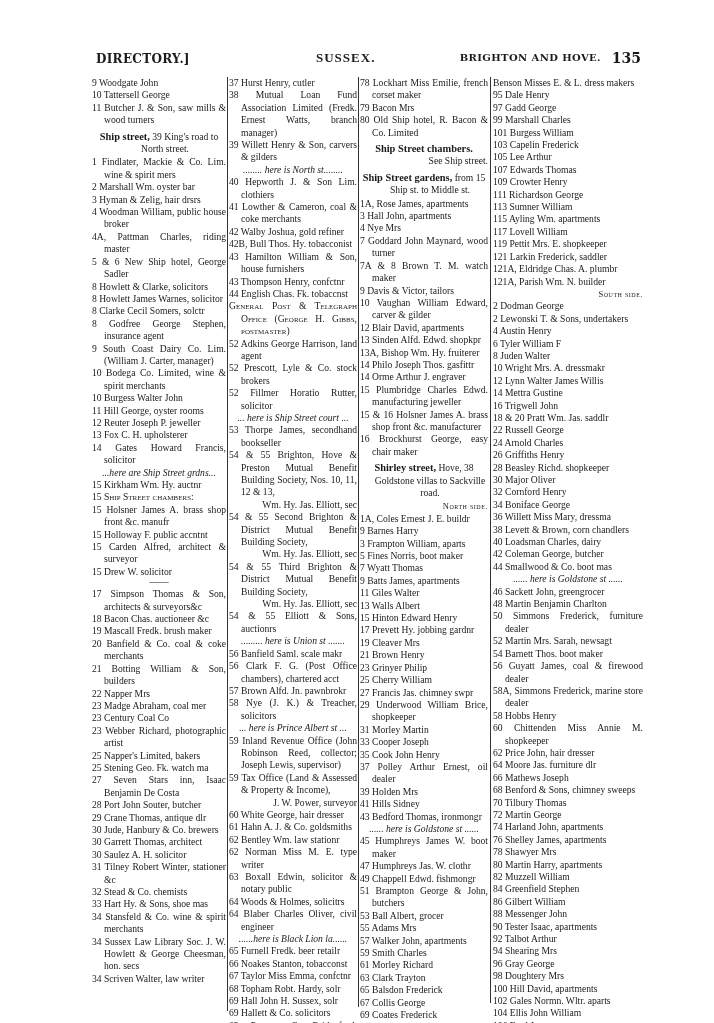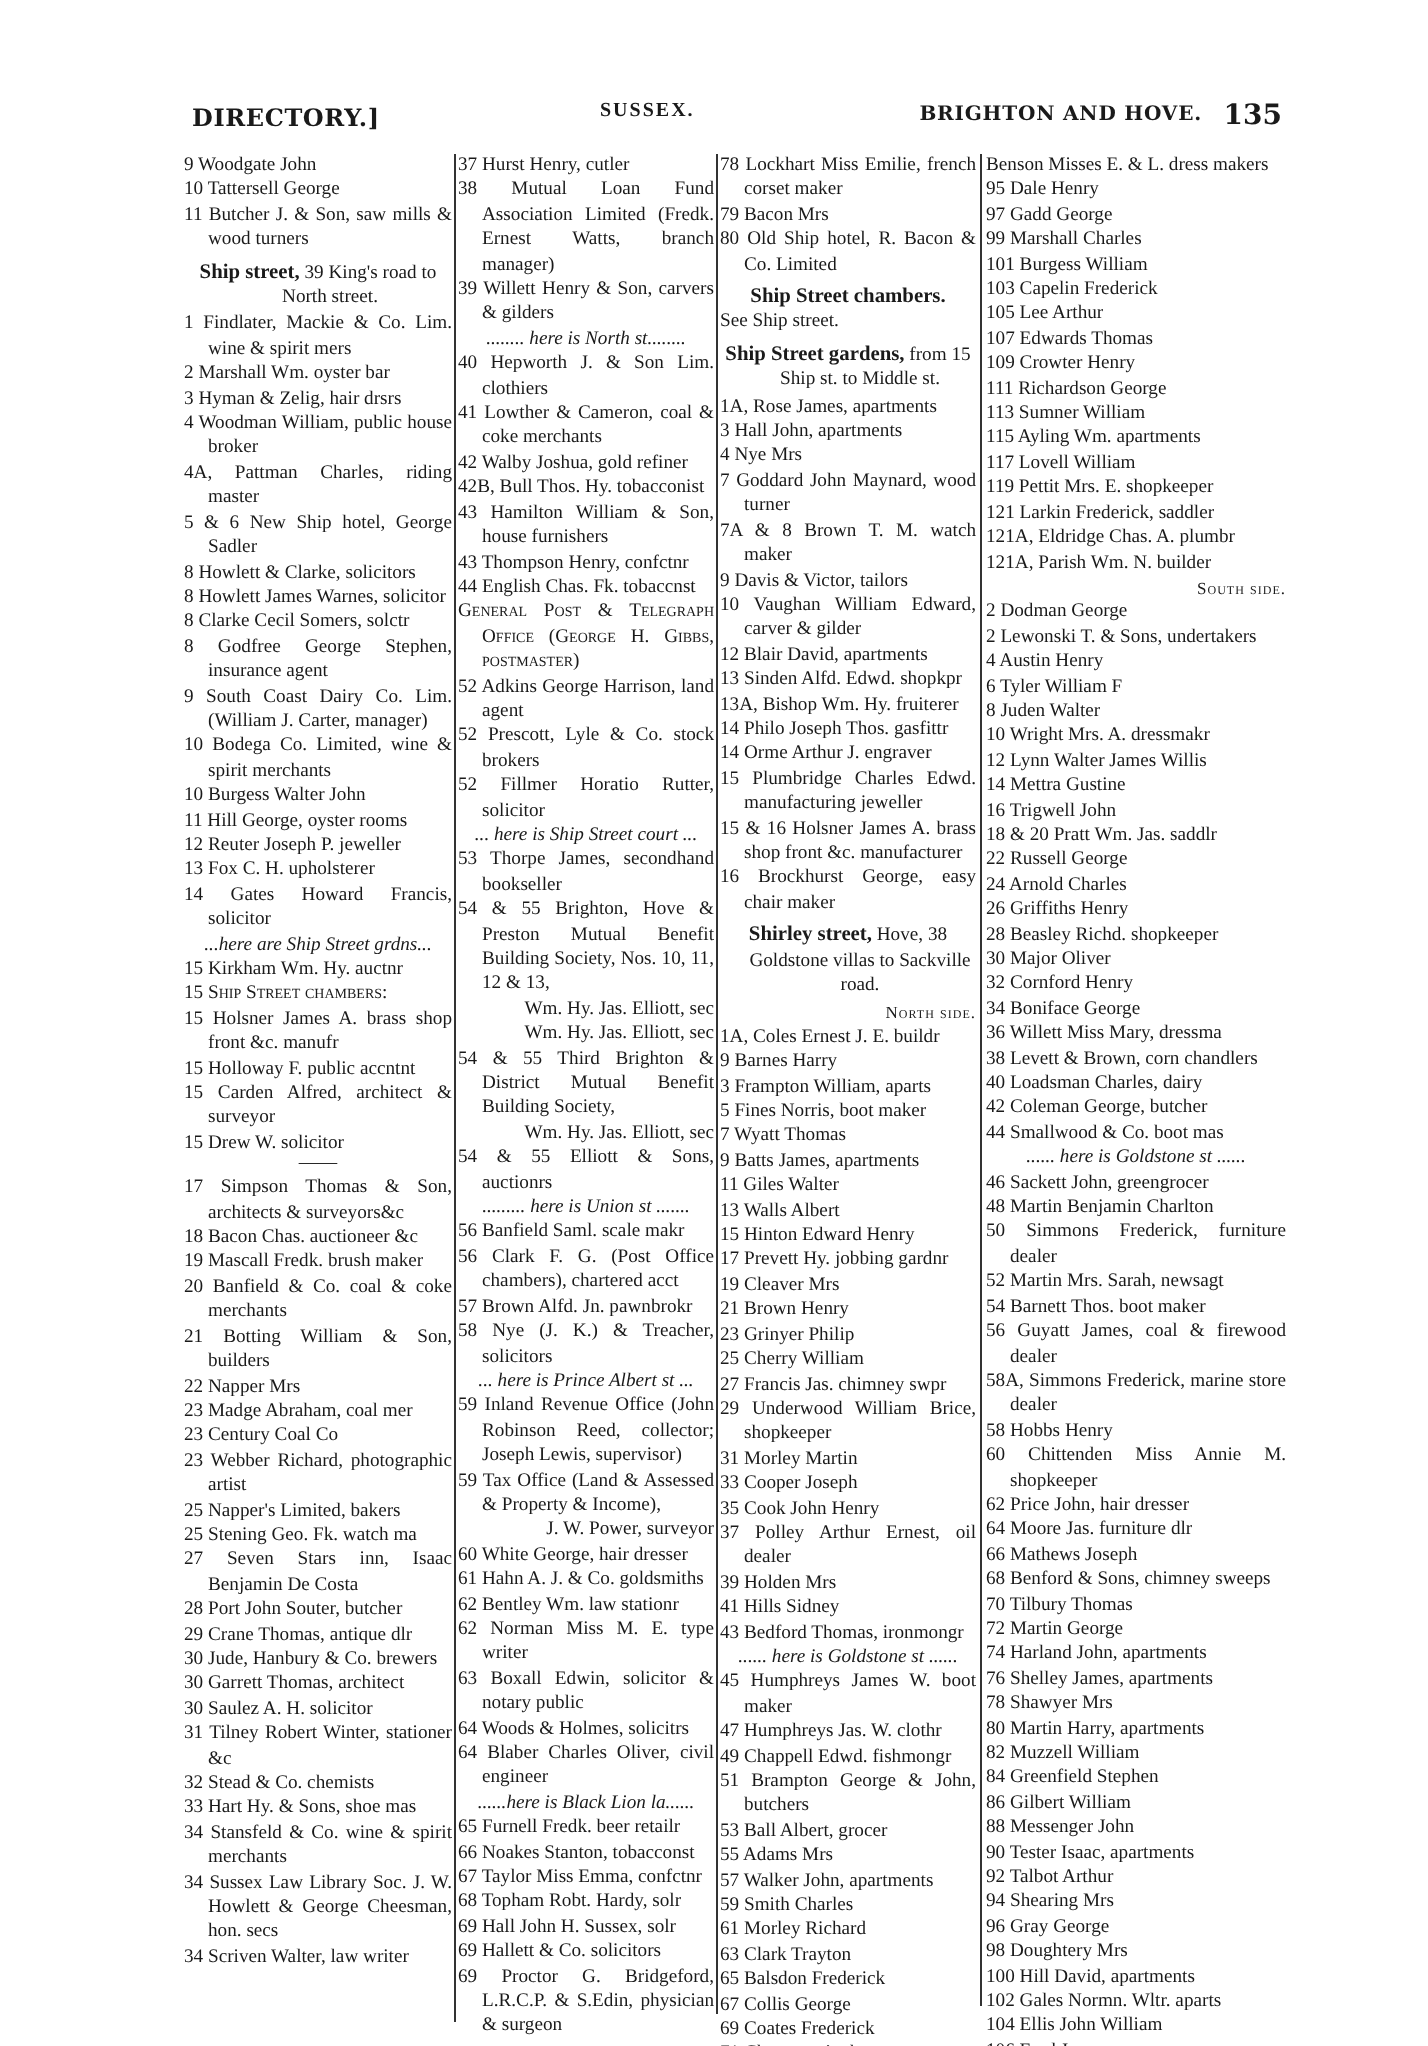--- a/index.html
+++ b/index.html
@@ -1,38 +1,38 @@
 <!DOCTYPE html>
 <html><head>
 <meta charset="utf-8">
 <style>
   html, body { margin: 0; padding: 0; background: #ffffff; }
   body { width: 714px; height: 1023px; position: relative; overflow: hidden;
          font-family: "DejaVu Serif", "Liberation Serif", serif; color: #1a1a1a; }
   .header { position: absolute; top: 52px; left: 96px; width: 545px; height: 18px; }
   .header .left { position: absolute; left: 0; top: 0; font-size: 12px; font-weight: bold; letter-spacing: 0.3px; }
-  .header .center { position: absolute; left: 204px; top: -2px; font-size: 10px; font-weight: bold; letter-spacing: 1px; font-family: "Liberation Serif", serif; }
+  .header .center { position: absolute; left: 220px; top: -2px; font-size: 13px; font-weight: bold; letter-spacing: 1px; font-family: "Liberation Serif", serif; }
   .header .right { position: absolute; right: 40px; top: 0; font-size: 10px; font-weight: bold; letter-spacing: 0.4px; }
   .header .pageno { position: absolute; right: 0; top: -2px; font-size: 14px; font-weight: bold; }
   .col { position: absolute; top: 77px; font-family: "Liberation Serif", serif;
          font-size: 9.6px; line-height: 12.4px; }
   .col1 { left: 92px; width: 134px; }
   .col2 { left: 229px; width: 128px; }
   .col3 { left: 360px; width: 128px; }
   .col4 { left: 493px; width: 150px; }
   .rule { position: absolute; top: 77px; width: 1px; background: #333; }
   .r1 { left: 227px; height: 934px; }
   .r2 { left: 358px; height: 930px; }
   .r3 { left: 490px; height: 926px; }
   .entry { text-indent: -12px; padding-left: 12px; text-align: justify; }
   .heading { font-weight: bold; font-size: 10.4px; text-indent: -12px; padding-left: 12px; margin-top: 4px; margin-bottom: 1px; text-align: center; }
   .heading .hb { font-weight: bold; }
   .heading .hs { font-weight: normal; font-size: 9.6px; }
   .centerhead { text-align: center; font-weight: bold; font-size: 10.4px; margin-top: 4px; }
-  .centersub { text-align: left; margin-bottom: 4px; }
+  .centersub { text-align: right; margin-bottom: 4px; }
   .sc { font-variant: small-caps; text-align: right; font-size: 8.5px; letter-spacing: 0.5px; }
   .scentry { font-variant: small-caps; }
   .marker { font-style: italic; text-align: center; white-space: nowrap; overflow: hidden; }
   .dash { text-align: center; height: 10px; line-height: 8px; }
   .right-indent { text-align: right; padding-left: 32px; }
 </style>
 </head>
 <body>
 
 <div class="header">
@@ -113,20 +113,21 @@
     <div class="entry">43 Thompson Henry, confctnr</div>
     <div class="entry">44 English Chas. Fk. tobaccnst</div>
     <div class="entry scentry">General Post &amp; Telegraph Office (George H. Gibbs, postmaster)</div>
     <div class="entry">52 Adkins George Harrison, land agent</div>
     <div class="entry">52 Prescott, Lyle &amp; Co. stock brokers</div>
     <div class="entry">52 Fillmer Horatio Rutter, solicitor</div>
     <div class="marker">... here is Ship Street court ...</div>
     <div class="entry">53 Thorpe James, secondhand bookseller</div>
     <div class="entry">54 &amp; 55 Brighton, Hove &amp; Preston Mutual Benefit Building Society, Nos. 10, 11, 12 &amp; 13,</div>
     <div class="right-indent">Wm. Hy. Jas. Elliott, sec</div>
+    <div class="entry">54 &amp; 55 Second Brighton &amp; District Mutual Benefit Building Society,</div>
     <div class="right-indent">Wm. Hy. Jas. Elliott, sec</div>
     <div class="entry">54 &amp; 55 Third Brighton &amp; District Mutual Benefit Building Society,</div>
     <div class="right-indent">Wm. Hy. Jas. Elliott, sec</div>
     <div class="entry">54 &amp; 55 Elliott &amp; Sons, auctionrs</div>
     <div class="marker">......... here is Union st .......</div>
     <div class="entry">56 Banfield Saml. scale makr</div>
     <div class="entry">56 Clark F. G. (Post Office chambers), chartered acct</div>
     <div class="entry">57 Brown Alfd. Jn. pawnbrokr</div>
     <div class="entry">58 Nye (J. K.) &amp; Treacher, solicitors</div>
     <div class="marker">... here is Prince Albert st ...</div>

